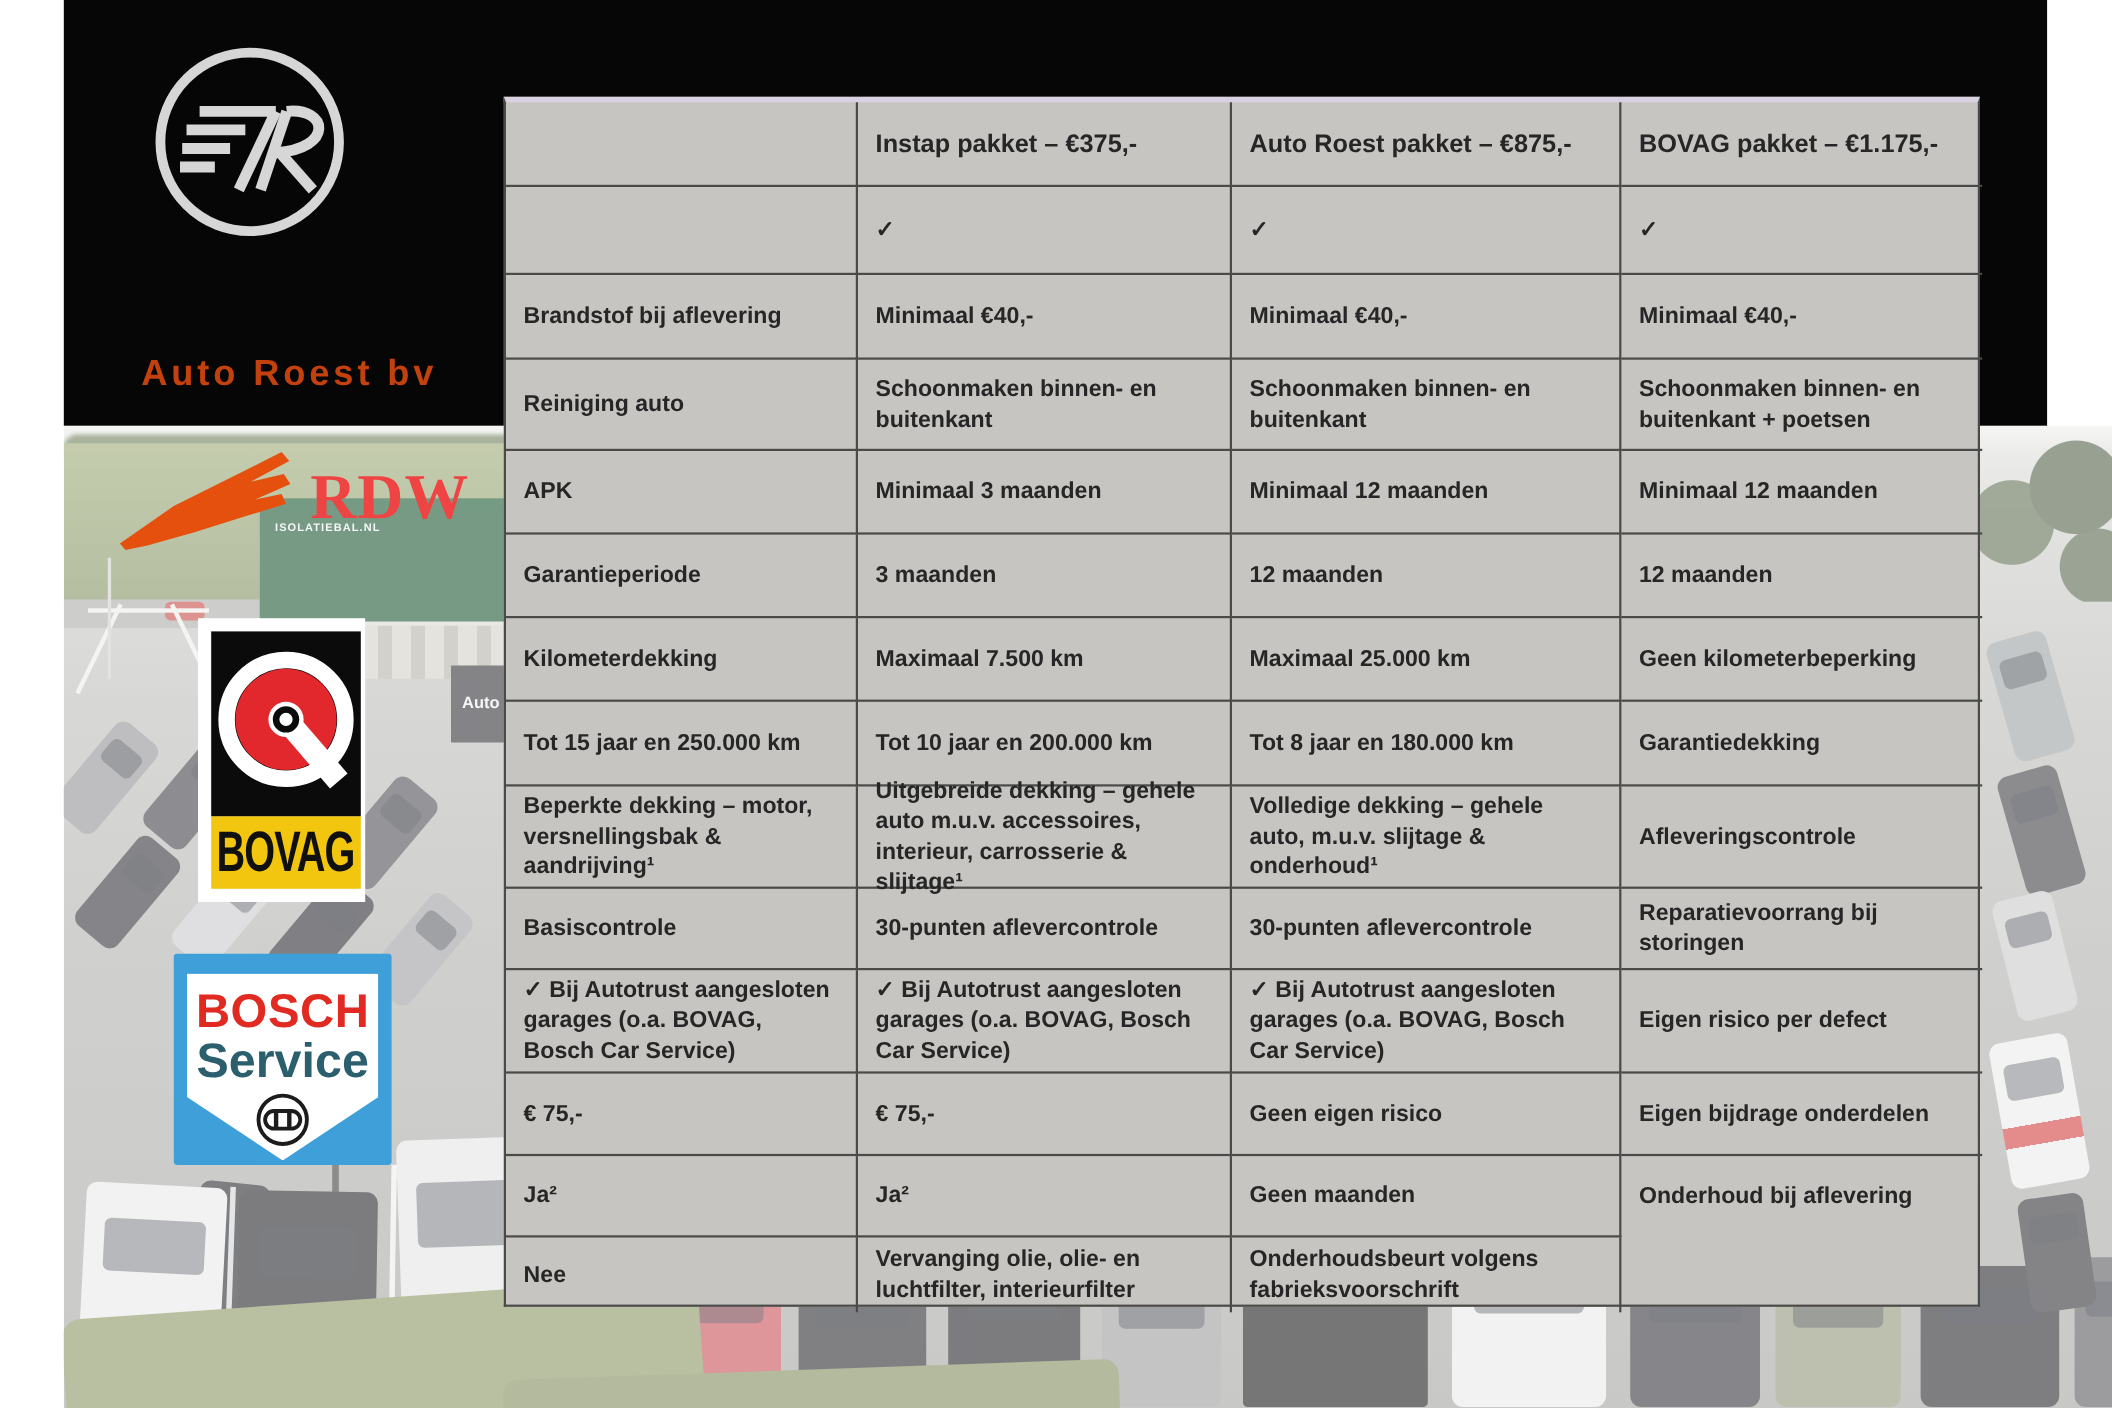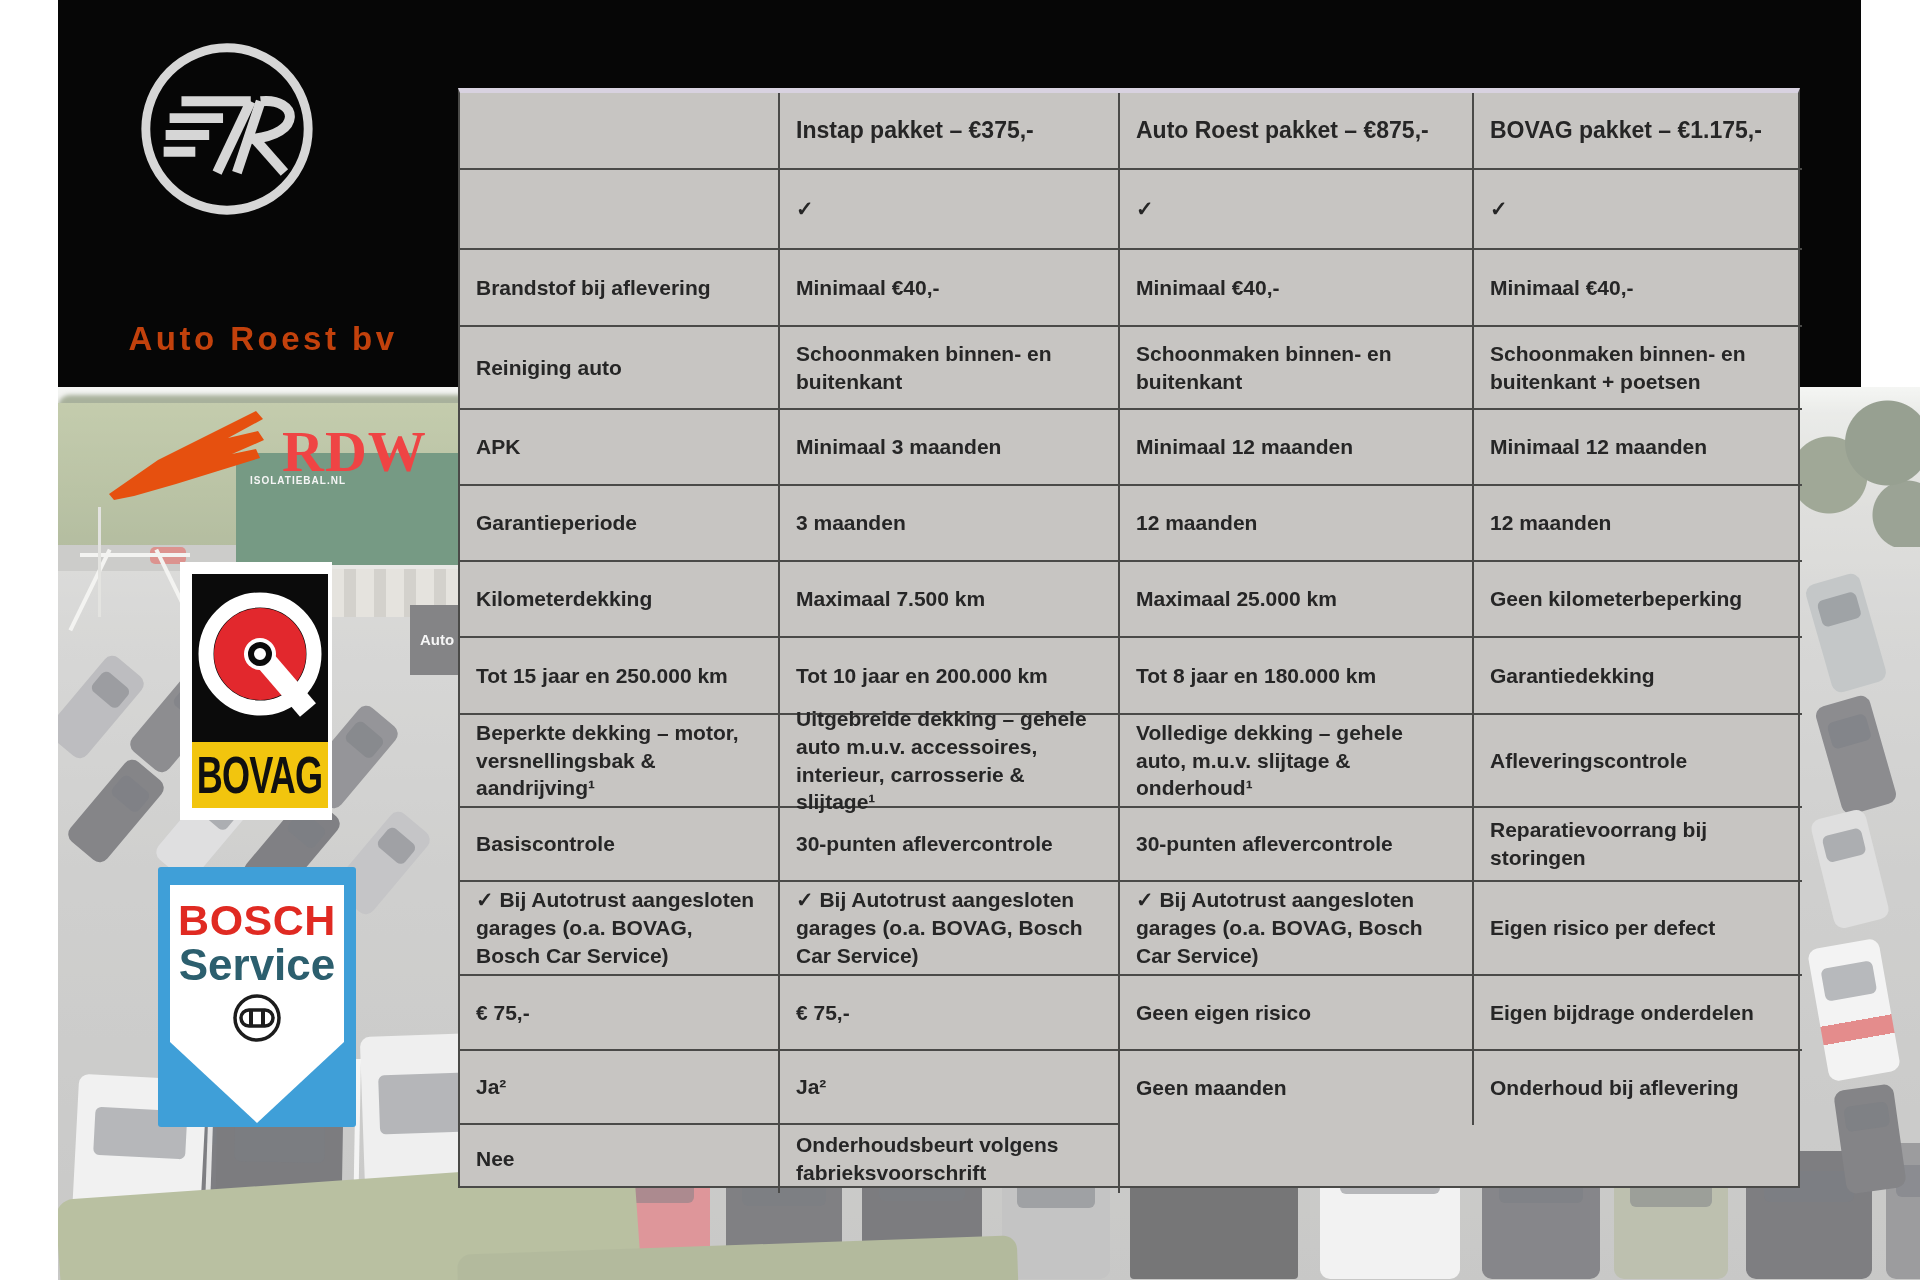--- a/index.html
+++ b/index.html
@@ -58,21 +58,21 @@
   .pakket-table .hd{font-size:23px;}
 
   
   .rdw{position:absolute;left:106px;top:402px;width:330px;height:110px;z-index:4;}
   .rdw-text{position:absolute;left:176px;top:16px;font-family:"Liberation Serif",serif;
             font-weight:700;font-size:58px;color:#ef4444;letter-spacing:1px;}
   .bovag{position:absolute;left:180px;top:562px;width:152px;z-index:4;background:#fff;padding:12px;box-sizing:border-box;width:152px;}
   .bovag-top{position:relative;width:136px;height:168px;background:#0b0b0b;}
   .bovag-bottom{width:136px;height:66px;background:var(--bovag-yellow,#f2c50e);display:flex;align-items:center;justify-content:center;}
   .bovag-word{font-size:44px;font-weight:800;color:#101010;transform:scale(.82,1.18);letter-spacing:-1px;}
-  .bosch{position:absolute;left:158px;top:867px;width:198px;height:260px;z-index:4;background:var(--bosch-blue,#3f9fd8);border-radius:3px;}
+  .bosch{position:absolute;left:158px;top:867px;width:198px;height:192px;z-index:4;background:var(--bosch-blue,#3f9fd8);border-radius:3px;}
   .bosch-shield{position:absolute;left:12px;right:12px;top:18px;bottom:4px;background:#fff;
                 clip-path:polygon(0 0,100% 0,100% 66%,50% 100%,0 66%);
                 display:flex;flex-direction:column;align-items:center;}
   .bosch-word{margin-top:14px;font-size:43px;font-weight:800;letter-spacing:.5px;color:var(--bosch-red,#e02a22);line-height:1;}
   .bosch-service{font-size:44px;font-weight:700;color:var(--bosch-teal,#2c5f6e);line-height:1.05;}
 </style>
 </head>
 <body>
 
 <div class="page">
@@ -216,20 +216,21 @@
     <div>€ 75,-</div>
     <div>Geen eigen risico</div>
 
     <div>Eigen bijdrage onderdelen</div>
     <div>Ja²</div>
     <div>Ja²</div>
     <div>Geen maanden</div>
 
     <div>Onderhoud bij aflevering</div>
     <div>Nee</div>
+    <div>Vervanging olie, olie- en luchtfilter, interieurfilter</div>
     <div>Onderhoudsbeurt volgens fabrieksvoorschrift</div>
   </div>
 
   <div class="rdw">
     <svg width="170" height="105" viewBox="0 0 170 105" style="position:absolute;left:0;top:0;">
       <path fill="var(--rdw-orange,#e6500f)" d="M3 92 L52 58 L88 40 L150 9 L157 17 L122 36 L152 29 L158 38 L126 52 L150 47 L154 56 L112 69 L70 82 L28 94 L8 98 Z"></path>
     </svg>
     <div class="rdw-text">RDW</div>
   </div>
 

